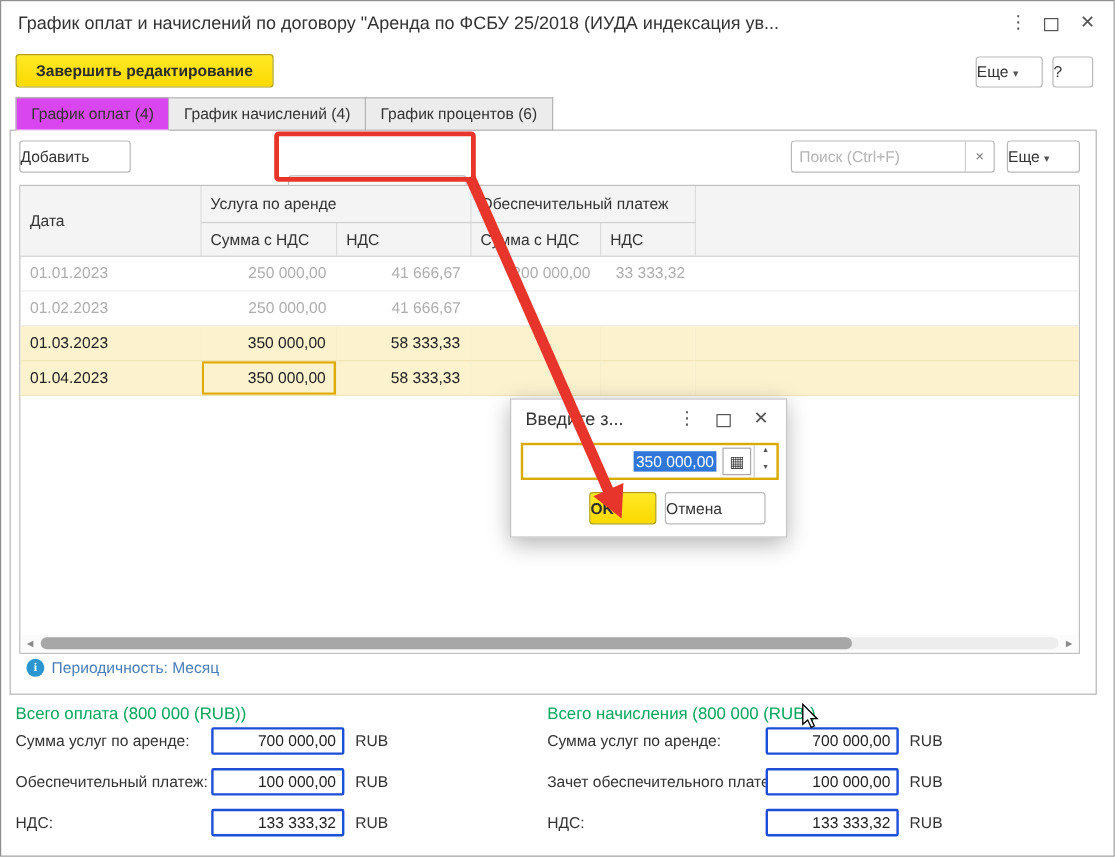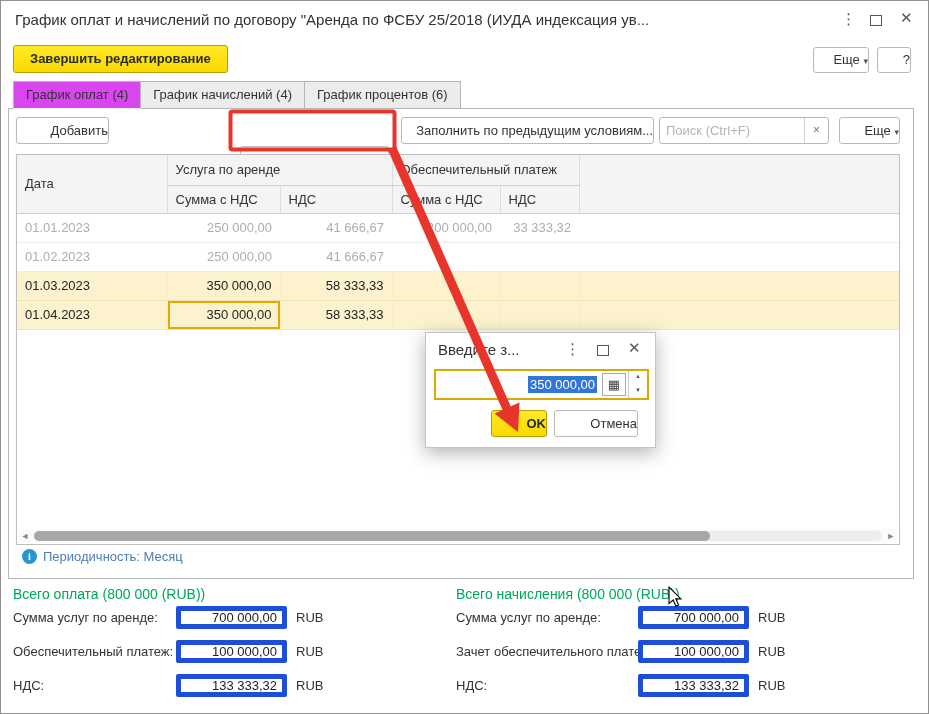--- a/index.html
+++ b/index.html
@@ -12,21 +12,21 @@
   }
   
   .title { position:absolute; left:14px; top:10px; font-size:15px; color:#333; width:800px;
            white-space:nowrap; overflow:hidden; }
   .win-ico { position:absolute; color:#555; cursor:default; text-align:center; }
   .kebab { left:840px; top:9px; font-size:15px; line-height:18px; letter-spacing:0; }
   .maxbox { left:869px; top:14px; width:12px; height:11px; border:1.5px solid #555; }
   .closex { left:899px; top:8px; font-size:15px; }
   
   .btn { display:inline-block; background:#fff; border:1px solid #b9b9b9; border-radius:3px;
-         font-size:13px; color:#333; text-align:right; line-height:25px; cursor:default; }
+         font-size:13px; color:#333; text-align:left; line-height:25px; cursor:default; }
   .btn-yellow { background:linear-gradient(#ffe926,#fcd900); border:1px solid #b1a000; font-weight:bold; color:#2b2b2b; }
   .finish { position:absolute; left:12px; top:44px; height:28px; padding:0 16px; line-height:26px; }
   .more-top { position:absolute; left:812px; top:46px; width:56px; height:26px; line-height:24px; }
   .help-top { position:absolute; left:876px; top:46px; width:34px; height:26px; line-height:24px; }
   .caret { font-size:9px; color:#555; }
   
   .tabs { position:absolute; left:12px; top:80px; height:28px; display:flex; z-index:5; }
   .tab { height:28px; padding:0 12px; line-height:26px; font-size:13px; color:#333;
          background:#ececec; border:1px solid #b5b5b5; border-left:none; }
   .tab:first-child { border-left:1px solid #b5b5b5; }
@@ -86,21 +86,21 @@
   .sel { background:#3176d9; color:#fff; font-size:13px; padding:1px 2px; }
   .calc-btn { width:24px; margin:2px; border:1px solid #a9a9a9; background:#fff; text-align:center;
               font-size:13px; color:#444; line-height:21px; }
   .spinner { width:19px; border-left:1px solid #c9c9c9; display:flex; flex-direction:column; }
   .spin { flex:1; text-align:center; font-size:6px; color:#555; line-height:11px; }
   .dlg-ok { position:absolute; left:65px; top:77px; width:56px; height:27px; line-height:25px; }
   .dlg-cancel { position:absolute; left:128px; top:77px; width:84px; height:27px; line-height:25px; }
   
   .tot-title { position:absolute; font-size:14px; color:#00a65c; white-space:nowrap; }
   .tot-label { position:absolute; font-size:13px; color:#333; white-space:nowrap; }
-  .tot-input { position:absolute; width:111px; height:23px; border:5px solid #1d4ed8; border-radius:2px;
+  .tot-input { position:absolute; width:111px; height:23px; border:2px solid #1d4ed8; border-radius:2px;
                font-size:13px; color:#222; text-align:right; padding-right:5px;
                font-family:"Liberation Sans",sans-serif; outline:none; background:#fff; }
   .tot-cur { position:absolute; font-size:13px; color:#333; }
   
   .overlay { position:absolute; left:0; top:0; width:929px; height:714px; z-index:60; pointer-events:none; }
 </style>
 </head>
 <body>
 
 <div class="window">
@@ -120,21 +120,20 @@
   <div class="tabs">
     <div class="tab active">График оплат (4)</div>
     <div class="tab">График начислений (4)</div>
     <div class="tab">График процентов (6)</div>
   </div>
 
   <div class="panel">
 
     <div class="btn tb tb-add">Добавить</div>
     <div class="btn tb tb-fill">Заполнить суммы...</div>
-    <div class="btn tb tb-prev">Заполнить по предыдущим условиям...</div>
     <div class="searchbox">
       <input type="text" placeholder="Поиск (Ctrl+F)" style="">
       <div class="search-clear">×</div>
     </div>
     <div class="btn tb tb-more">
       <span>Еще</span>
       <span class="caret">▾</span>
     </div>
 
     <div class="grid-wrap">

